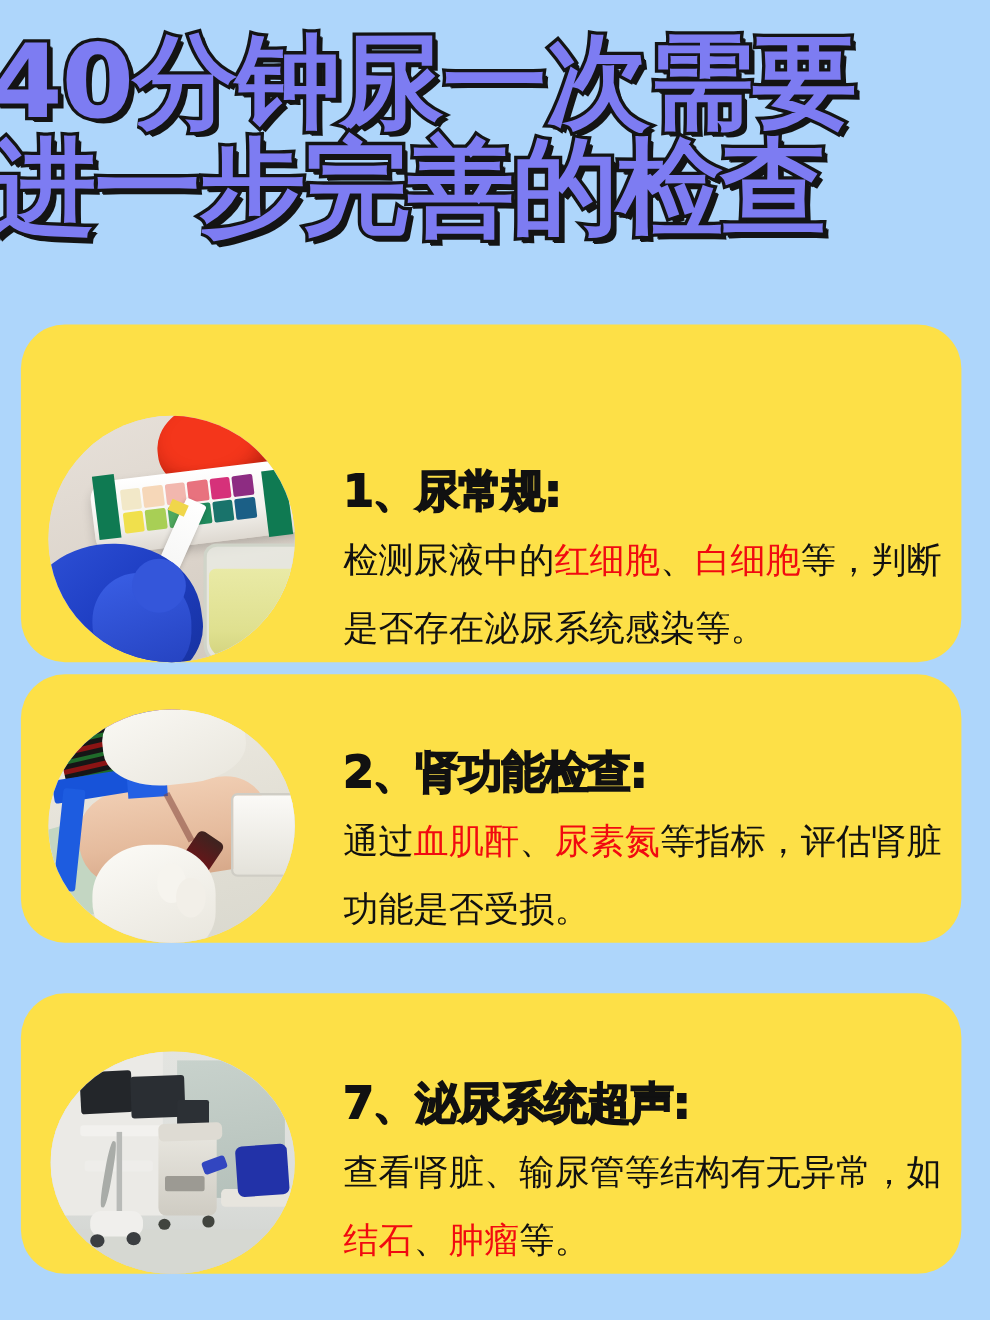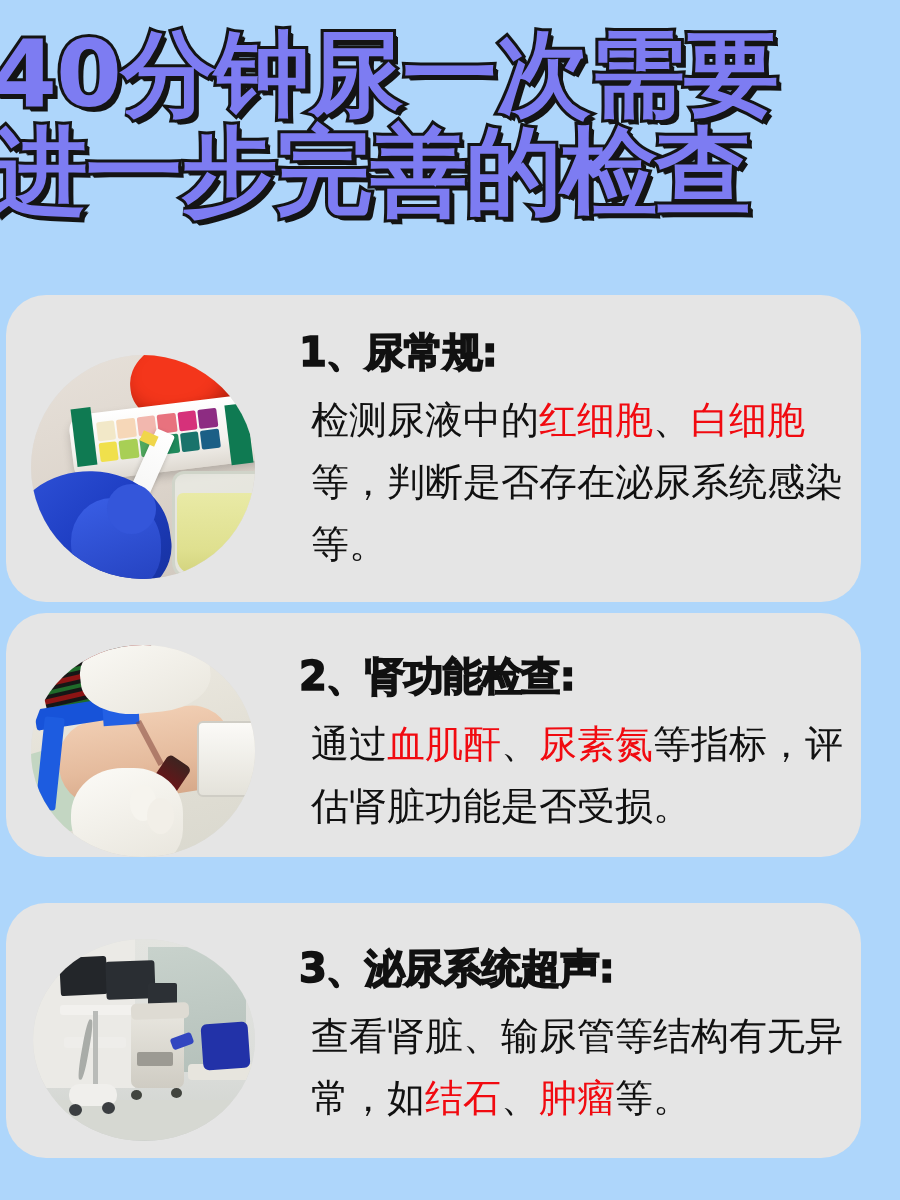--- a/index.html
+++ b/index.html
@@ -38,27 +38,27 @@
     transform: scaleX(1.02);
   }
   .title-line.l2 {
     font-size: 95px;
     letter-spacing: -2px;
   }
 
   
   .card {
     position: absolute;
-    left: 6px;
+    left: 19px;
     width: 855px;
-    background: #e5e5e5;
+    background: #fde047;
     border-radius: 40px;
     box-sizing: border-box;
     display: flex;
-    align-items: center;
+    align-items: flex-end;
   }
   #card-1 { top: 295px;  height: 307px; }
   #card-2 { top: 613px;  height: 244px; }
   #card-3 { top: 903px;  height: 255px; }
 
   .thumb {
     position: relative;
     flex: 0 0 auto;
     border-radius: 50%;
     overflow: hidden;
@@ -85,24 +85,24 @@
     line-height: 50px;
     color: #111111;
     letter-spacing: -1px;
     -webkit-text-stroke: 1.6px #111111;
     paint-order: stroke fill;
     margin: 0 0 6px 0;
     white-space: nowrap;
   }
   .para {
     font-family: "Liberation Sans", "DejaVu Sans", sans-serif;
-    font-size: 38px;
+    font-size: 32px;
     line-height: 62px;
     color: #111111;
-    margin: 12px;
+    margin: 0;
     letter-spacing: 0px;
   }
   .hl { color: #f10a10; }
 
   
   .p1-bg   { inset: 0; background: linear-gradient(160deg,#e7e1da 0%,#dcd4cb 55%,#cfc7bd 100%); }
   .p1-cap  { left: 44%; top: -6%; width: 46%; height: 36%; background: #f4361b; border-radius: 50% 50% 46% 46%; transform: rotate(-6deg); box-shadow: inset -6px -10px 16px rgba(120,10,0,.45); }
   .p1-tube { left: 18%; top: 22%; width: 88%; height: 30%; background: linear-gradient(180deg,#ffffff 0%,#f4f2ee 60%,#ded9d1 100%); border-radius: 16px; transform: rotate(-7deg); box-shadow: 0 5px 10px rgba(0,0,0,.18); }
   .p1-band1{ left: 19%; top: 24%; width: 9%; height: 26%; background: #0f7a52; transform: rotate(-7deg); }
   .p1-band2{ left: 88%; top: 22%; width: 10%; height: 27%; background: #0f7a52; transform: rotate(-7deg); }
@@ -244,16 +244,16 @@
     <div class="ph p3-stir"></div>
     <div class="ph p3-seat"></div>
     <div class="ph p3-chair"></div>
     <div class="ph p3-base"></div>
     <div class="ph p3-w1"></div>
     <div class="ph p3-w2"></div>
     <div class="ph p3-w3"></div>
     <div class="ph p3-w4"></div>
   </div>
   <div class="body">
-    <div class="heading">3、泌尿系统超声:</div>
+    <div class="heading">7、泌尿系统超声:</div>
     <p class="para"><span>查看肾脏、输尿管等结构有无异常，如</span><span class="hl">结石</span><span>、</span><span class="hl">肿瘤</span><span>等。</span></p>
   </div>
 </div>
 
 </body></html>

